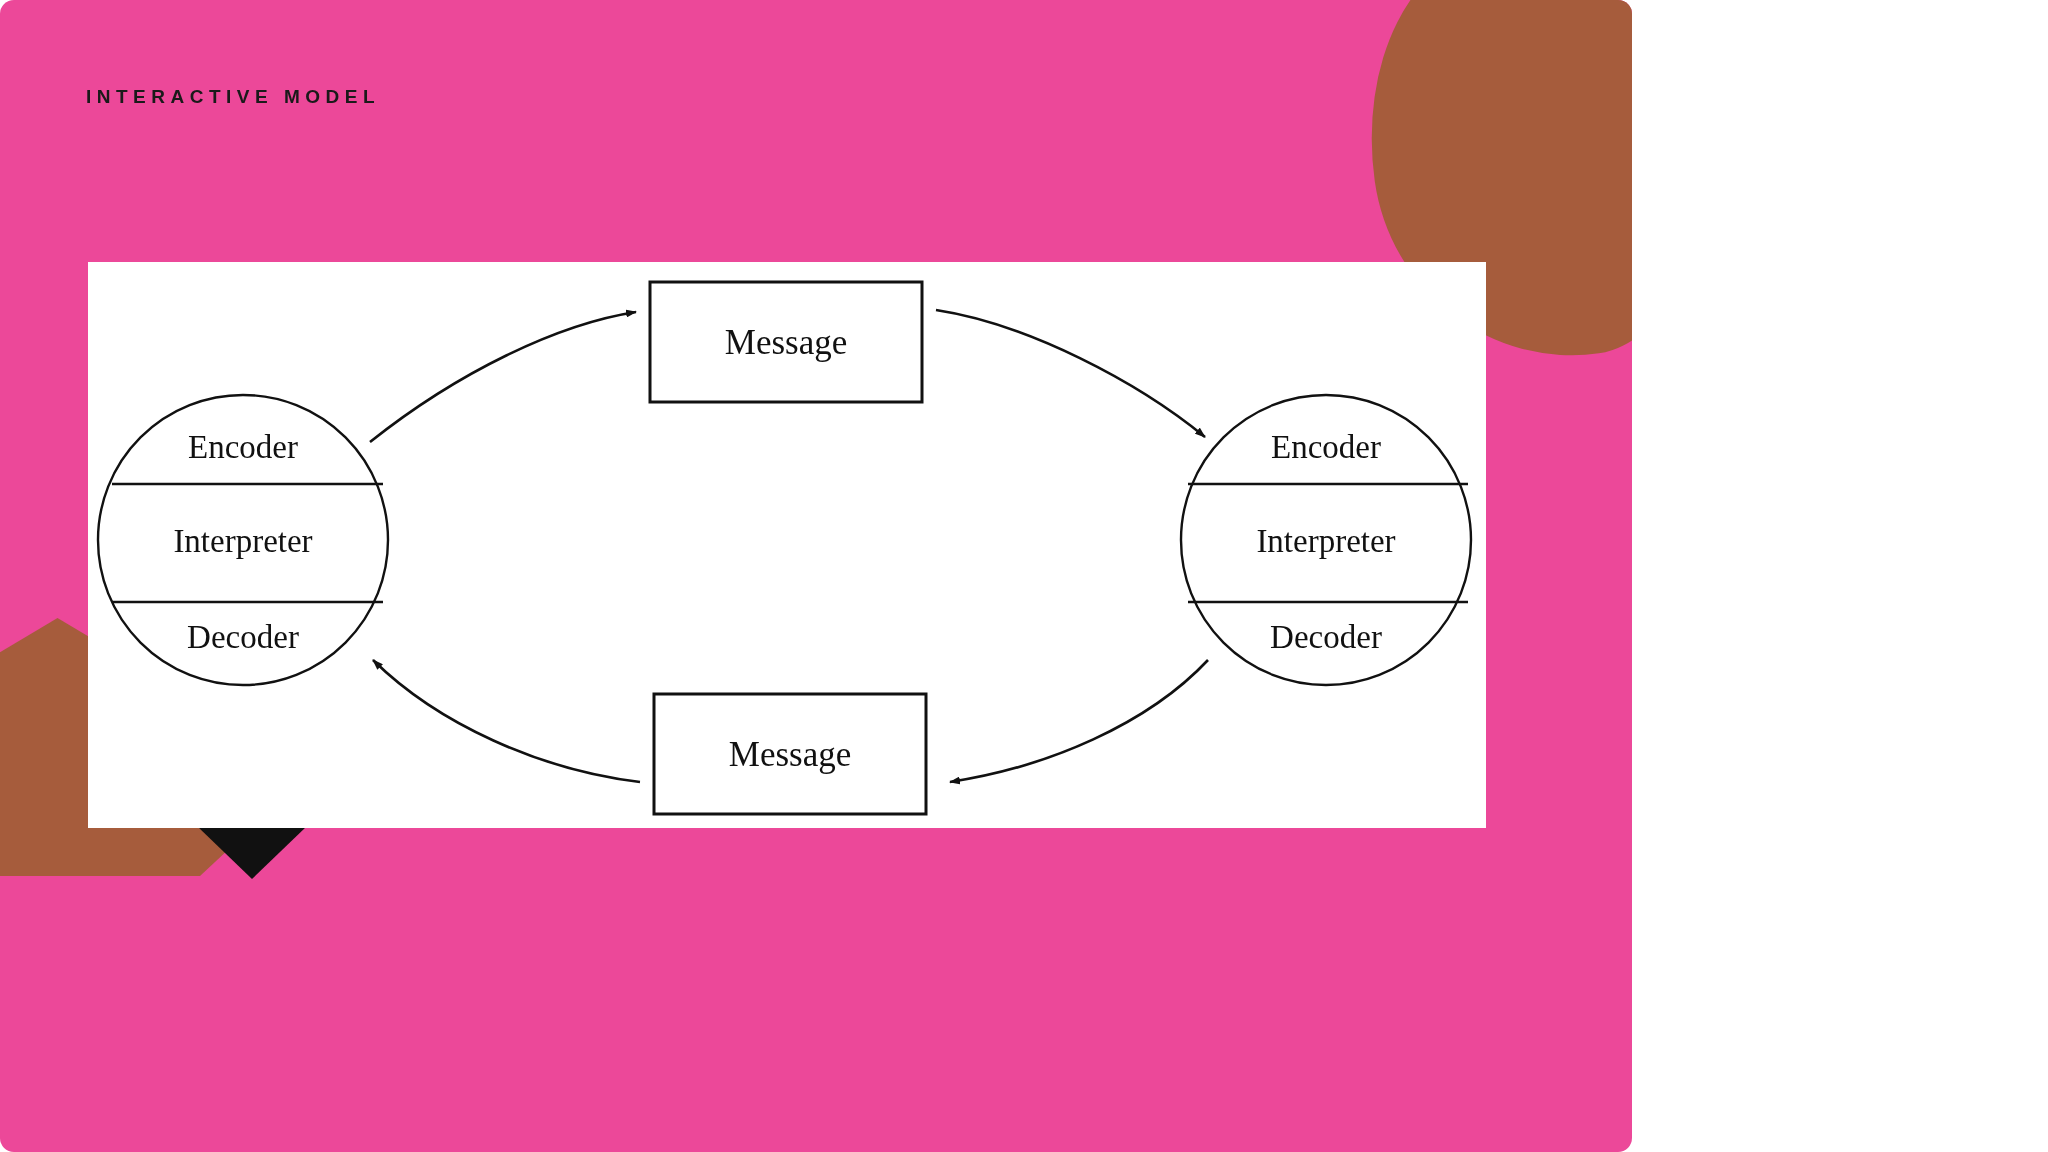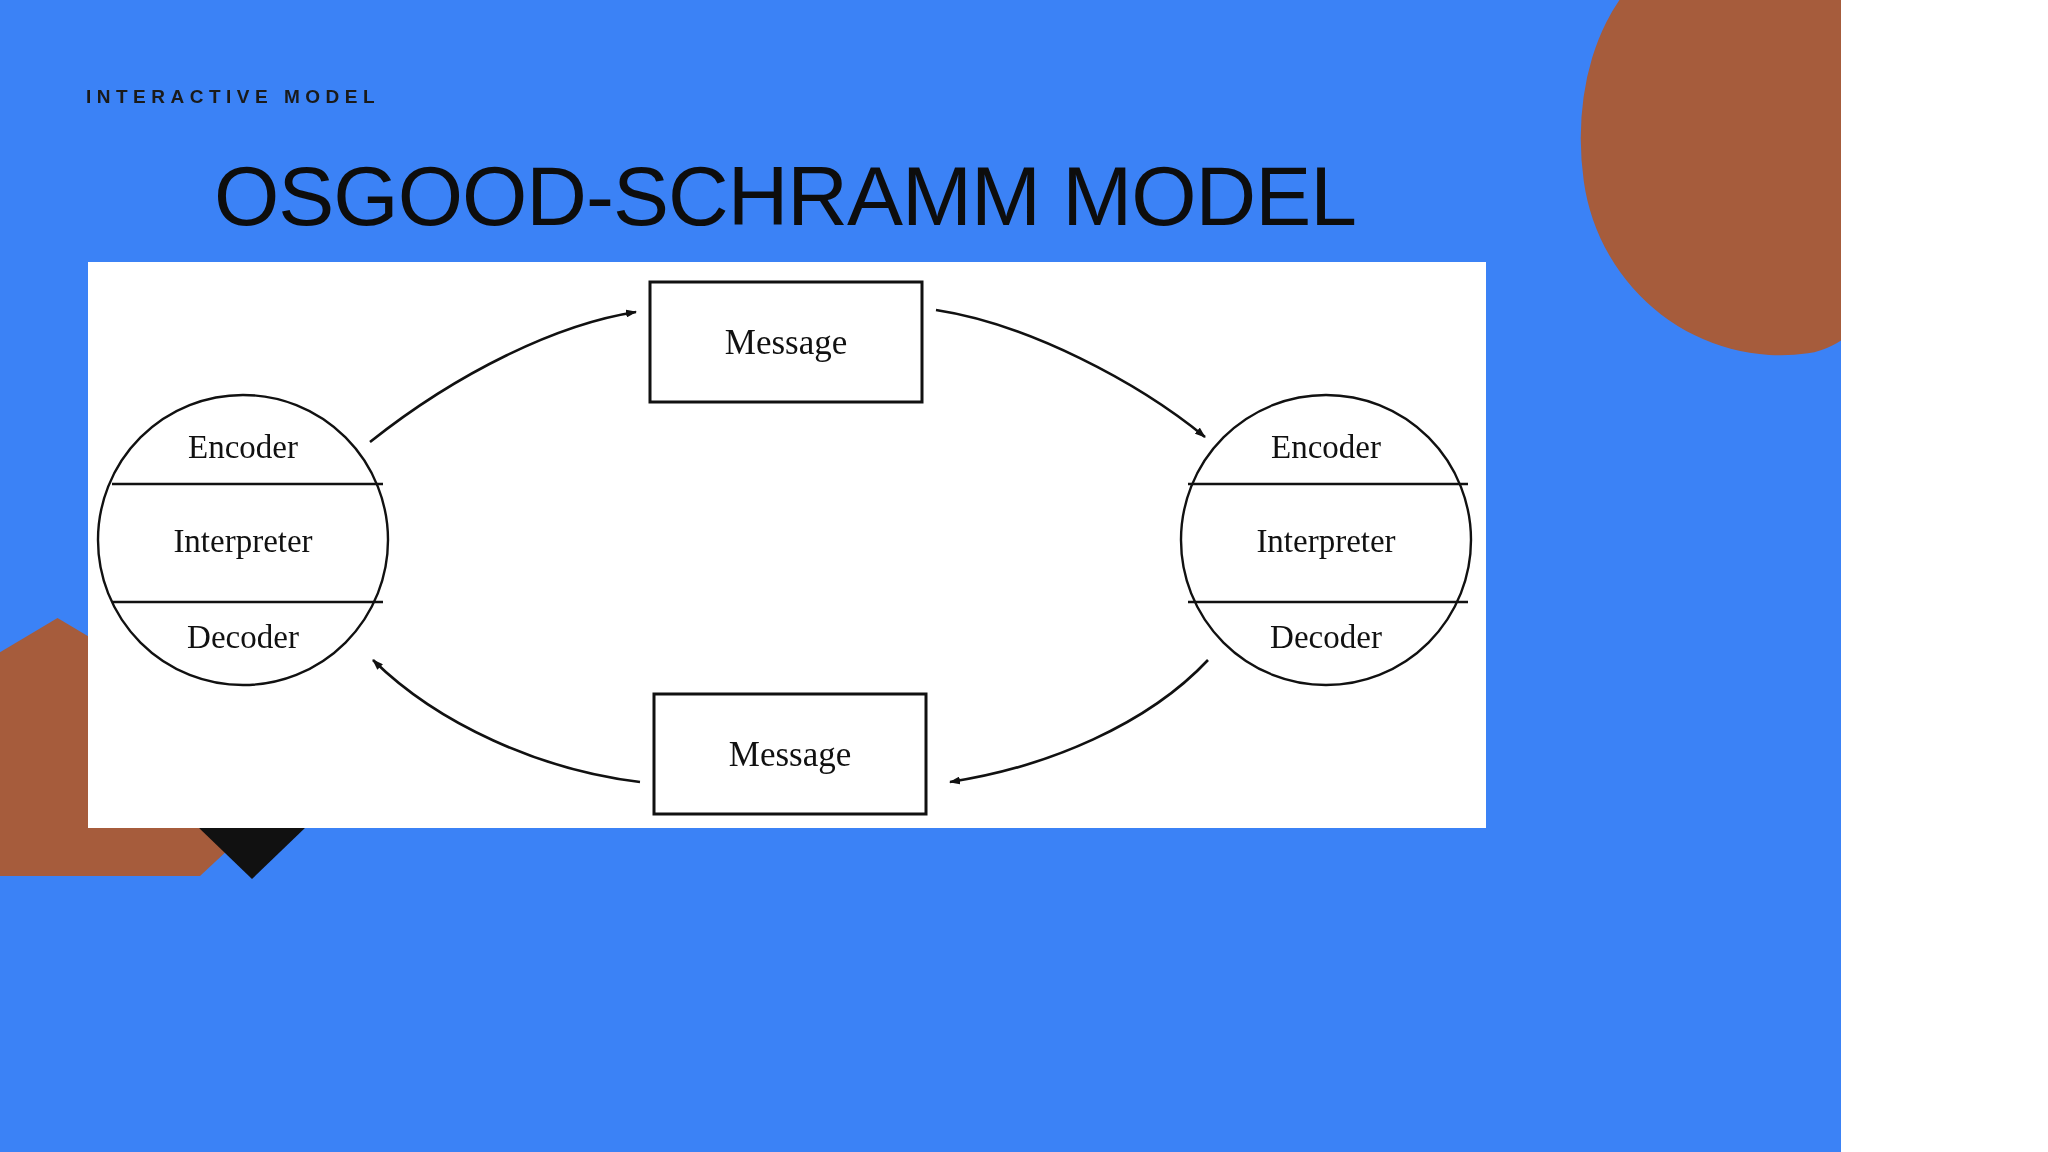--- a/index.html
+++ b/index.html
@@ -2,25 +2,26 @@
 <html><head>
 <meta charset="utf-8">
 <style>
   html, body {
     margin: 0;
     padding: 0;
     background: #ffffff;
   }
   #slide {
     position: relative;
-    width: 1841px;
+    width: 1632px;
     height: 1152px;
-    background: #3b82f6;
+    background: #ec4899;
     overflow: hidden;
     font-family: "Liberation Sans", sans-serif;
+    border-radius: 14px;
   }
 
   
   .deco-topright {
     position: absolute;
     top: -60px;
     right: -70px;
     width: 330px;
     height: 420px;
     background: #a65c3c;
@@ -112,21 +113,20 @@
 <body>
 
 <div id="slide">
 
   <div class="deco-topright"></div>
   <div class="deco-bottomleft"></div>
   <div class="deco-bottomleft2"></div>
   <div class="deco-triangle"></div>
 
   <div class="eyebrow">INTERACTIVE MODEL</div>
-  <div class="slide-title">OSGOOD-SCHRAMM MODEL</div>
 
   <div class="panel">
     <div class="diagram">
       <svg viewBox="0 0 1398 566" preserveAspectRatio="none">
         <defs>
           <marker id="arrowhead" markerWidth="11" markerHeight="8" refX="10" refY="4" orient="auto" markerUnits="userSpaceOnUse">
             <path d="M0,0 L11,4 L0,8 z" fill="#111111"></path>
           </marker>
         </defs>
 

